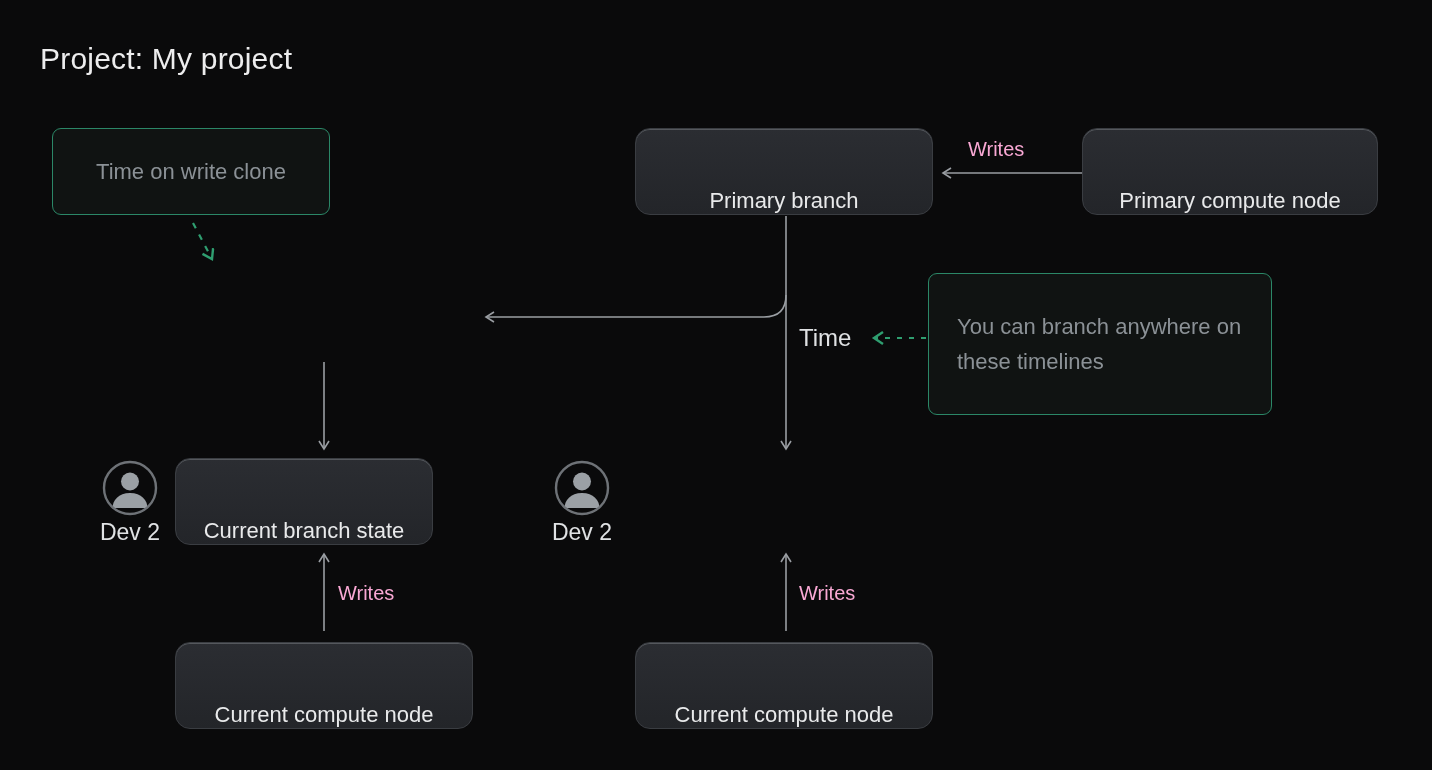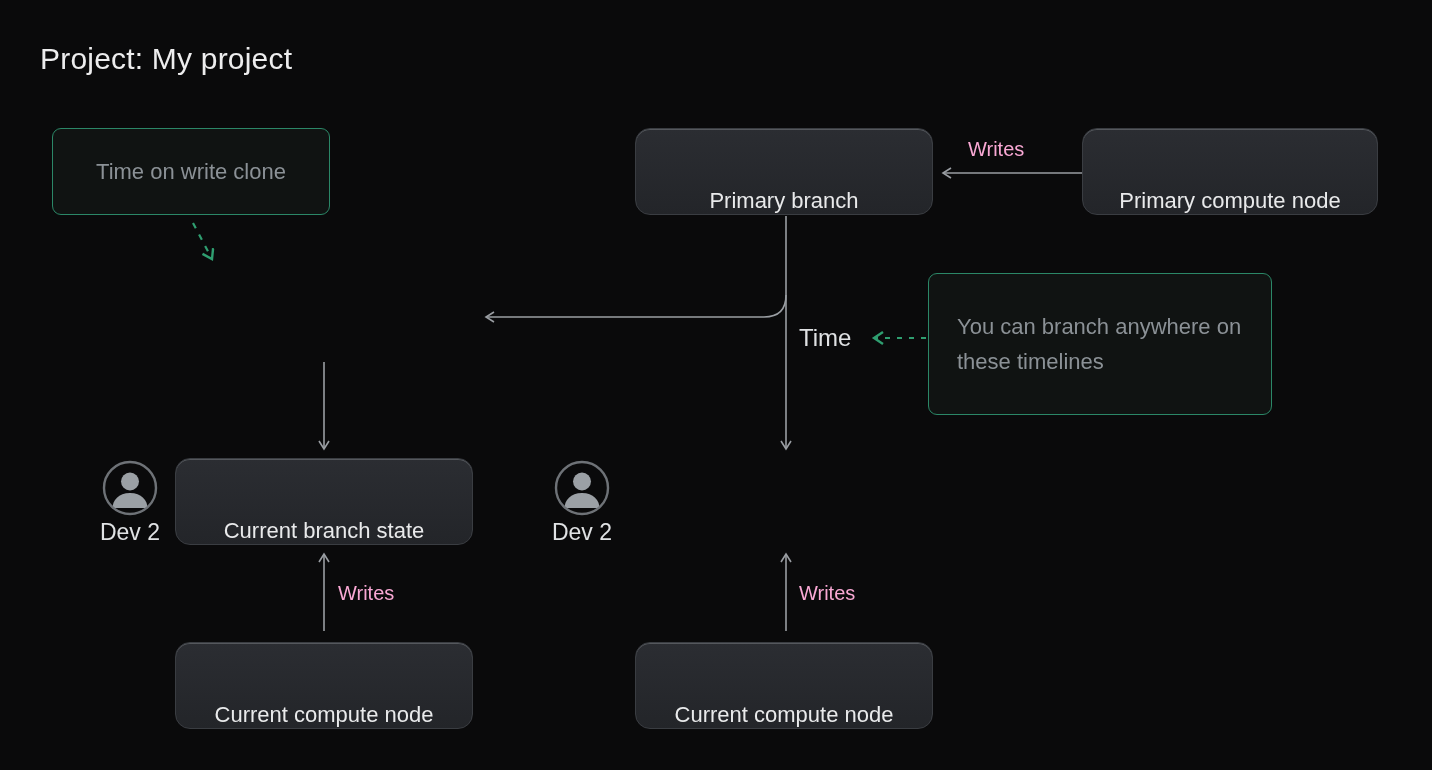--- a/index.html
+++ b/index.html
@@ -126,21 +126,21 @@
 
   <div class="node" style="left:635px; top:128px; width:298px; height:87px;">
     <span>Primary branch</span>
   </div>
 
   <div class="node" style="left:1082px; top:128px; width:296px; height:87px;">
     <span>Primary compute node</span>
   </div>
 
 
-  <div class="node" style="left:175px; top:458px; width:298px; height:87px;">
+  <div class="node" style="left:175px; top:458px; width:258px; height:87px;">
     <span>Current branch state</span>
   </div>
 
 
   <div class="node" style="left:175px; top:642px; width:298px; height:87px;">
     <span>Current compute node</span>
   </div>
 
   <div class="node" style="left:635px; top:642px; width:298px; height:87px;">
     <span>Current compute node</span>

